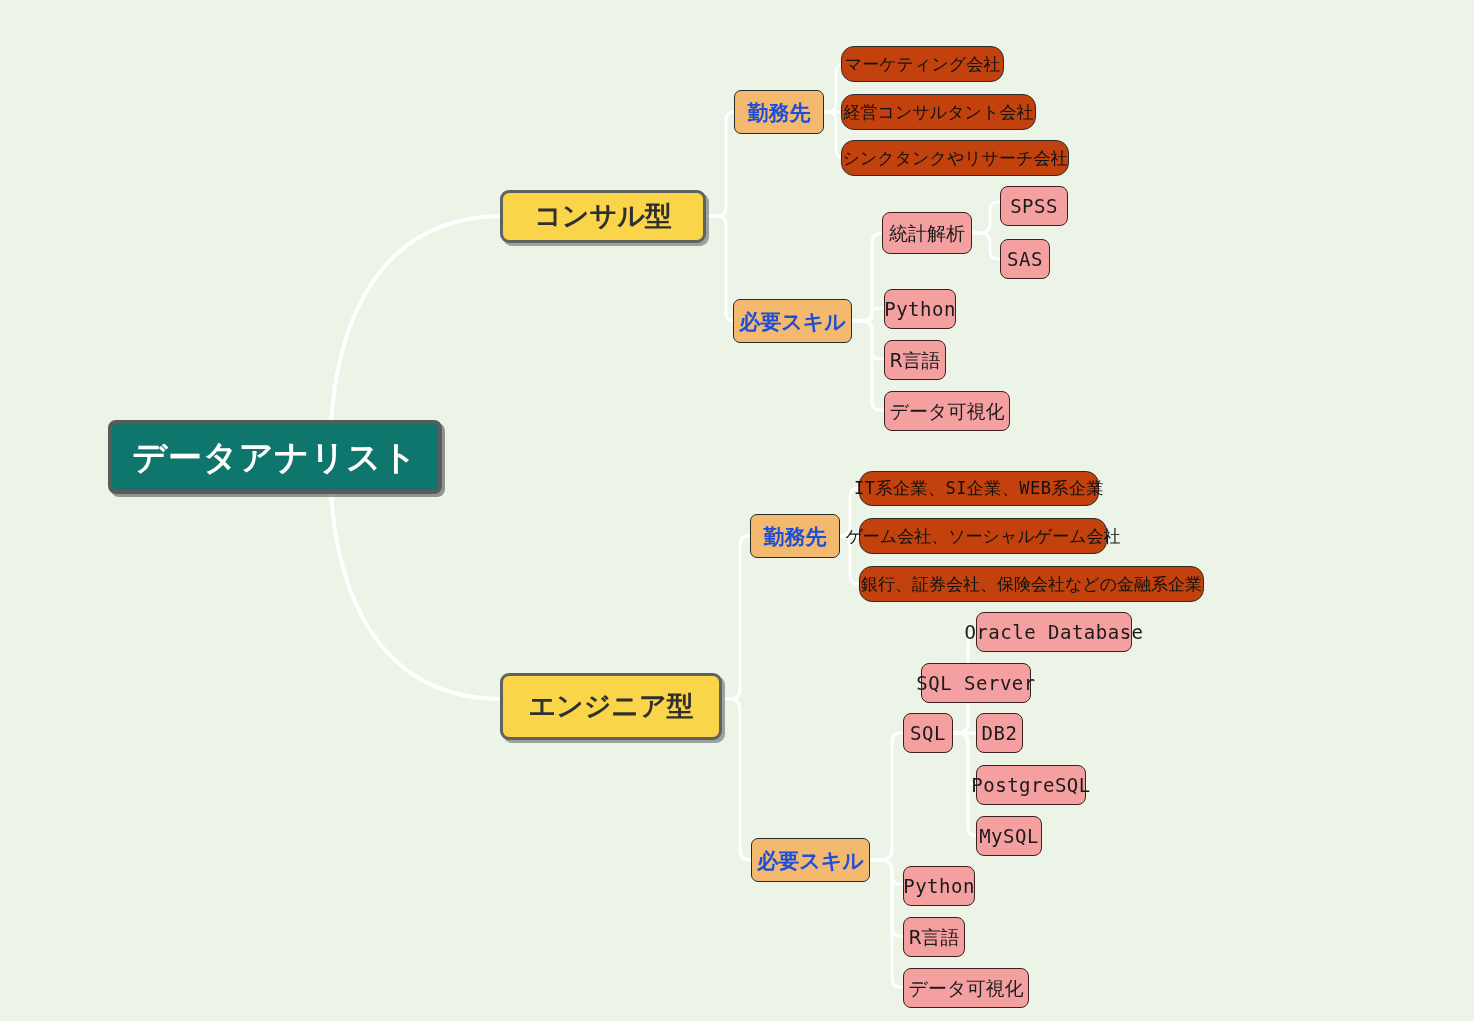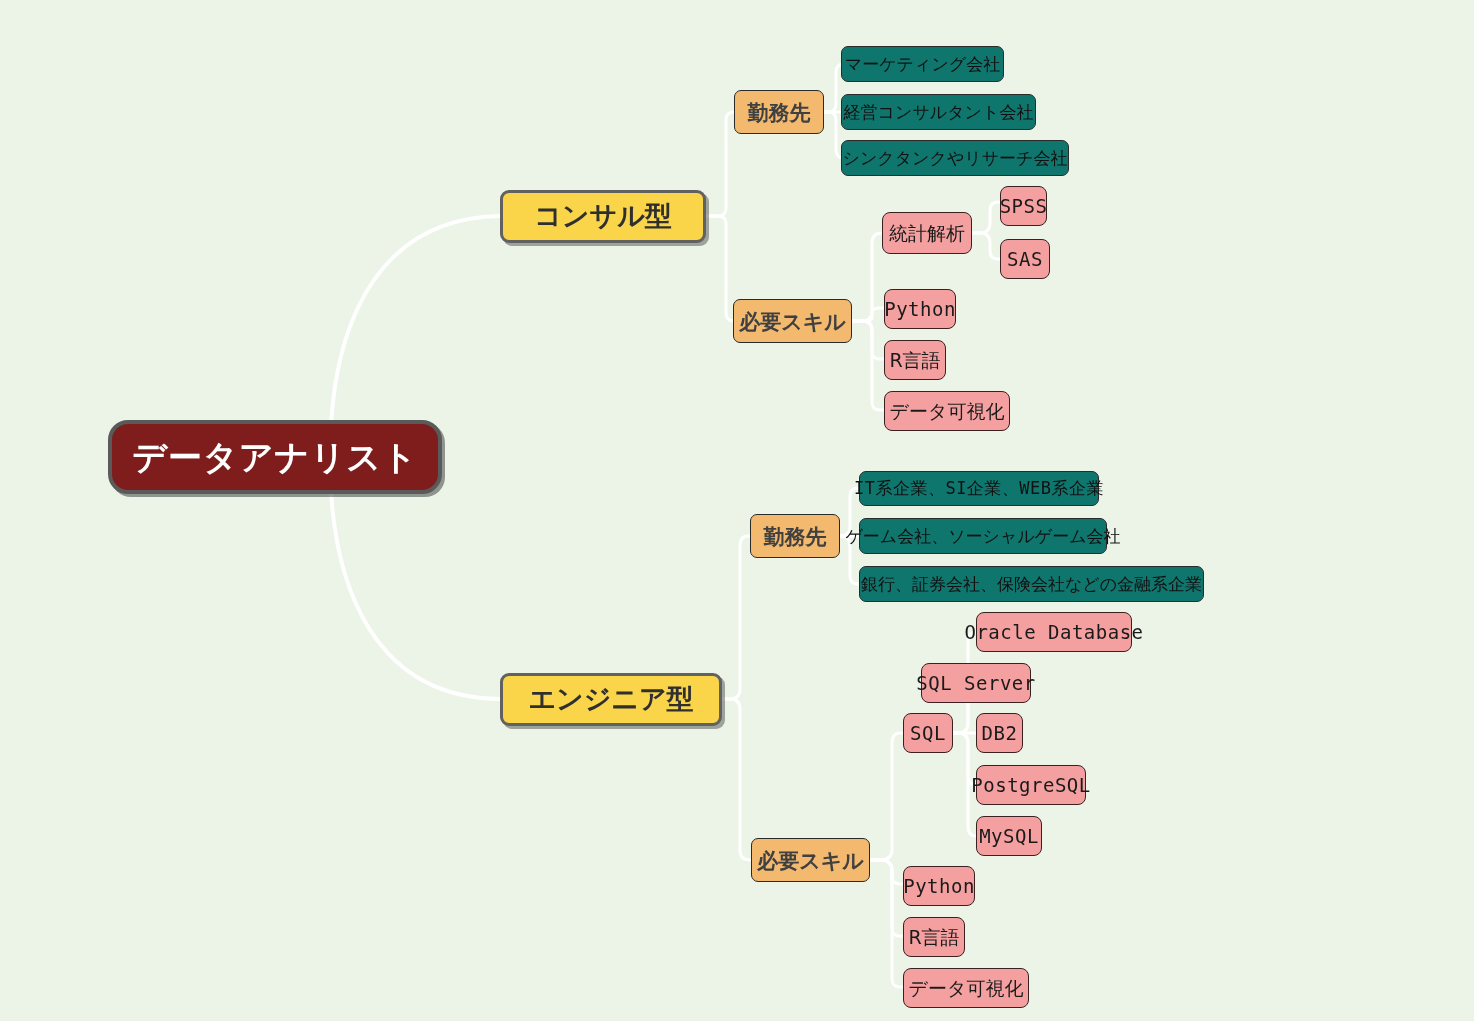--- a/index.html
+++ b/index.html
@@ -33,24 +33,24 @@
     box-sizing: border-box;
     display: flex;
     align-items: center;
     justify-content: center;
     white-space: nowrap;
     line-height: 1;
   }
 
   
   .node.root {
-    background: #7f1d1d;
+    background: #0f766e;
     color: #ffffff;
     border: 4px solid #5a5a5a;
-    border-radius: 20px;
+    border-radius: 8px;
     font-size: 34px;
     font-weight: bold;
     letter-spacing: 1px;
     padding: 0 22px;
     box-shadow: 3px 3px 0 rgba(70,70,70,0.55);
     font-family: "Liberation Sans", sans-serif;
   }
 
   
   .node.branch {
@@ -60,34 +60,34 @@
     border-radius: 9px;
     font-size: 27px;
     font-weight: bold;
     padding: 0 16px;
     box-shadow: 3px 3px 0 rgba(80,80,80,0.5);
   }
 
   
   .node.cat {
     background: #f3b96f;
-    color: #404040;
+    color: #1d4ed8;
     border: 1.6px solid #2a2a2a;
     border-radius: 7px;
     font-size: 21px;
     font-weight: bold;
     padding: 0 11px;
   }
 
   
   .node.plain {
-    background: #0f766e;
+    background: #c2410c;
     color: #111111;
     border: 1.6px solid #2a2a2a;
-    border-radius: 7px;
+    border-radius: 13px;
     font-size: 17px;
     padding: 0 11px;
   }
 
   
   .node.skill {
     background: #f5a0a0;
     color: #1a1a1a;
     border: 1.4px solid #3a2020;
     border-radius: 8px;
@@ -174,38 +174,38 @@
     <span>シンクタンクやリサーチ会社</span>
   </div>
 
   <div class="node cat" style="left:733px; top:299px; width:119px; height:44px;">
     <span>必要スキル</span>
   </div>
 
   <div class="node skill" style="left:882px; top:212px; width:90px; height:42px;">
     <span>統計解析</span>
   </div>
-  <div class="node skill mono" style="left:1000px; top:186px; width:47px; height:40px;">
+  <div class="node skill mono" style="left:1000px; top:186px; width:68px; height:40px;">
     <span>SPSS</span>
   </div>
   <div class="node skill mono" style="left:1000px; top:239px; width:50px; height:40px;">
     <span>SAS</span>
   </div>
 
   <div class="node skill mono" style="left:884px; top:289px; width:72px; height:40px;">
     <span>Python</span>
   </div>
   <div class="node skill gothic" style="left:884px; top:340px; width:62px; height:40px;">
     <span>R言語</span>
   </div>
   <div class="node skill gothic" style="left:884px; top:391px; width:126px; height:40px;">
     <span>データ可視化</span>
   </div>
 
-  <div class="node branch" style="left:500px; top:673px; width:222px; height:53px;">
+  <div class="node branch" style="left:500px; top:673px; width:222px; height:67px;">
     <span>エンジニア型</span>
   </div>
 
   <div class="node cat" style="left:750px; top:514px; width:90px; height:44px;">
     <span>勤務先</span>
   </div>
 
   <div class="node plain mono" style="left:859px; top:471px; width:240px; height:35px;">
     <span>IT系企業、SI企業、WEB系企業</span>
   </div>

